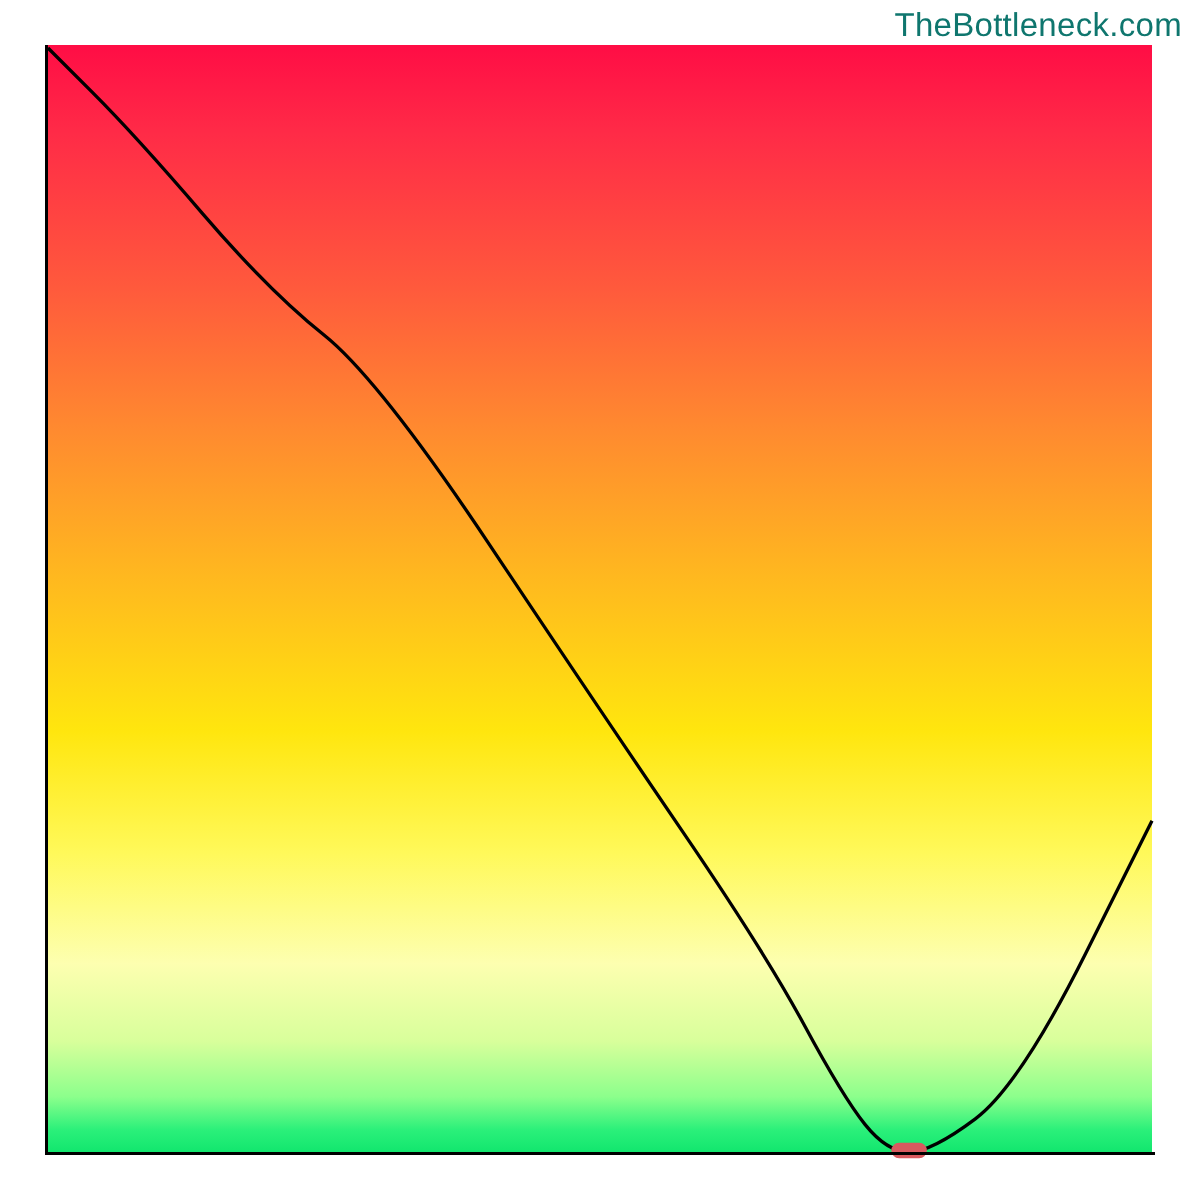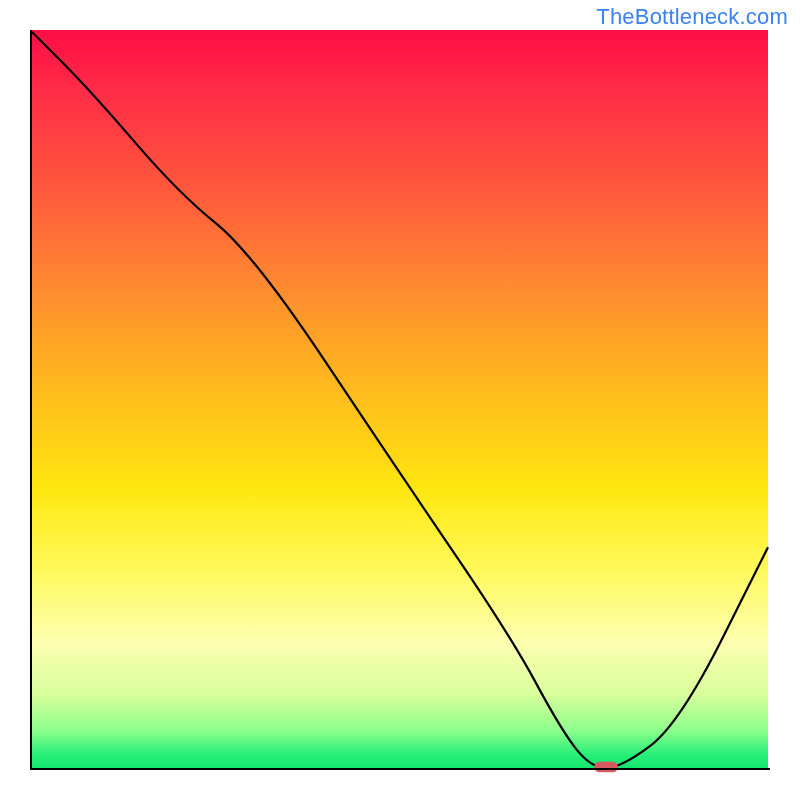--- a/index.html
+++ b/index.html
@@ -14,21 +14,21 @@
   .chart-wrap {
     position: relative;
     width: 800px;
     height: 800px;
   }
   .watermark {
     position: absolute;
     top: 4px;
     right: 12px;
     font-size: 22px;
-    color: #3b82f6;
+    color: #0f766e;
     font-weight: 500;
     letter-spacing: 0.2px;
     user-select: none;
   }
   .plot-area {
     position: absolute;
     left: 30px;
     top: 30px;
     width: 740px;
     height: 740px;

